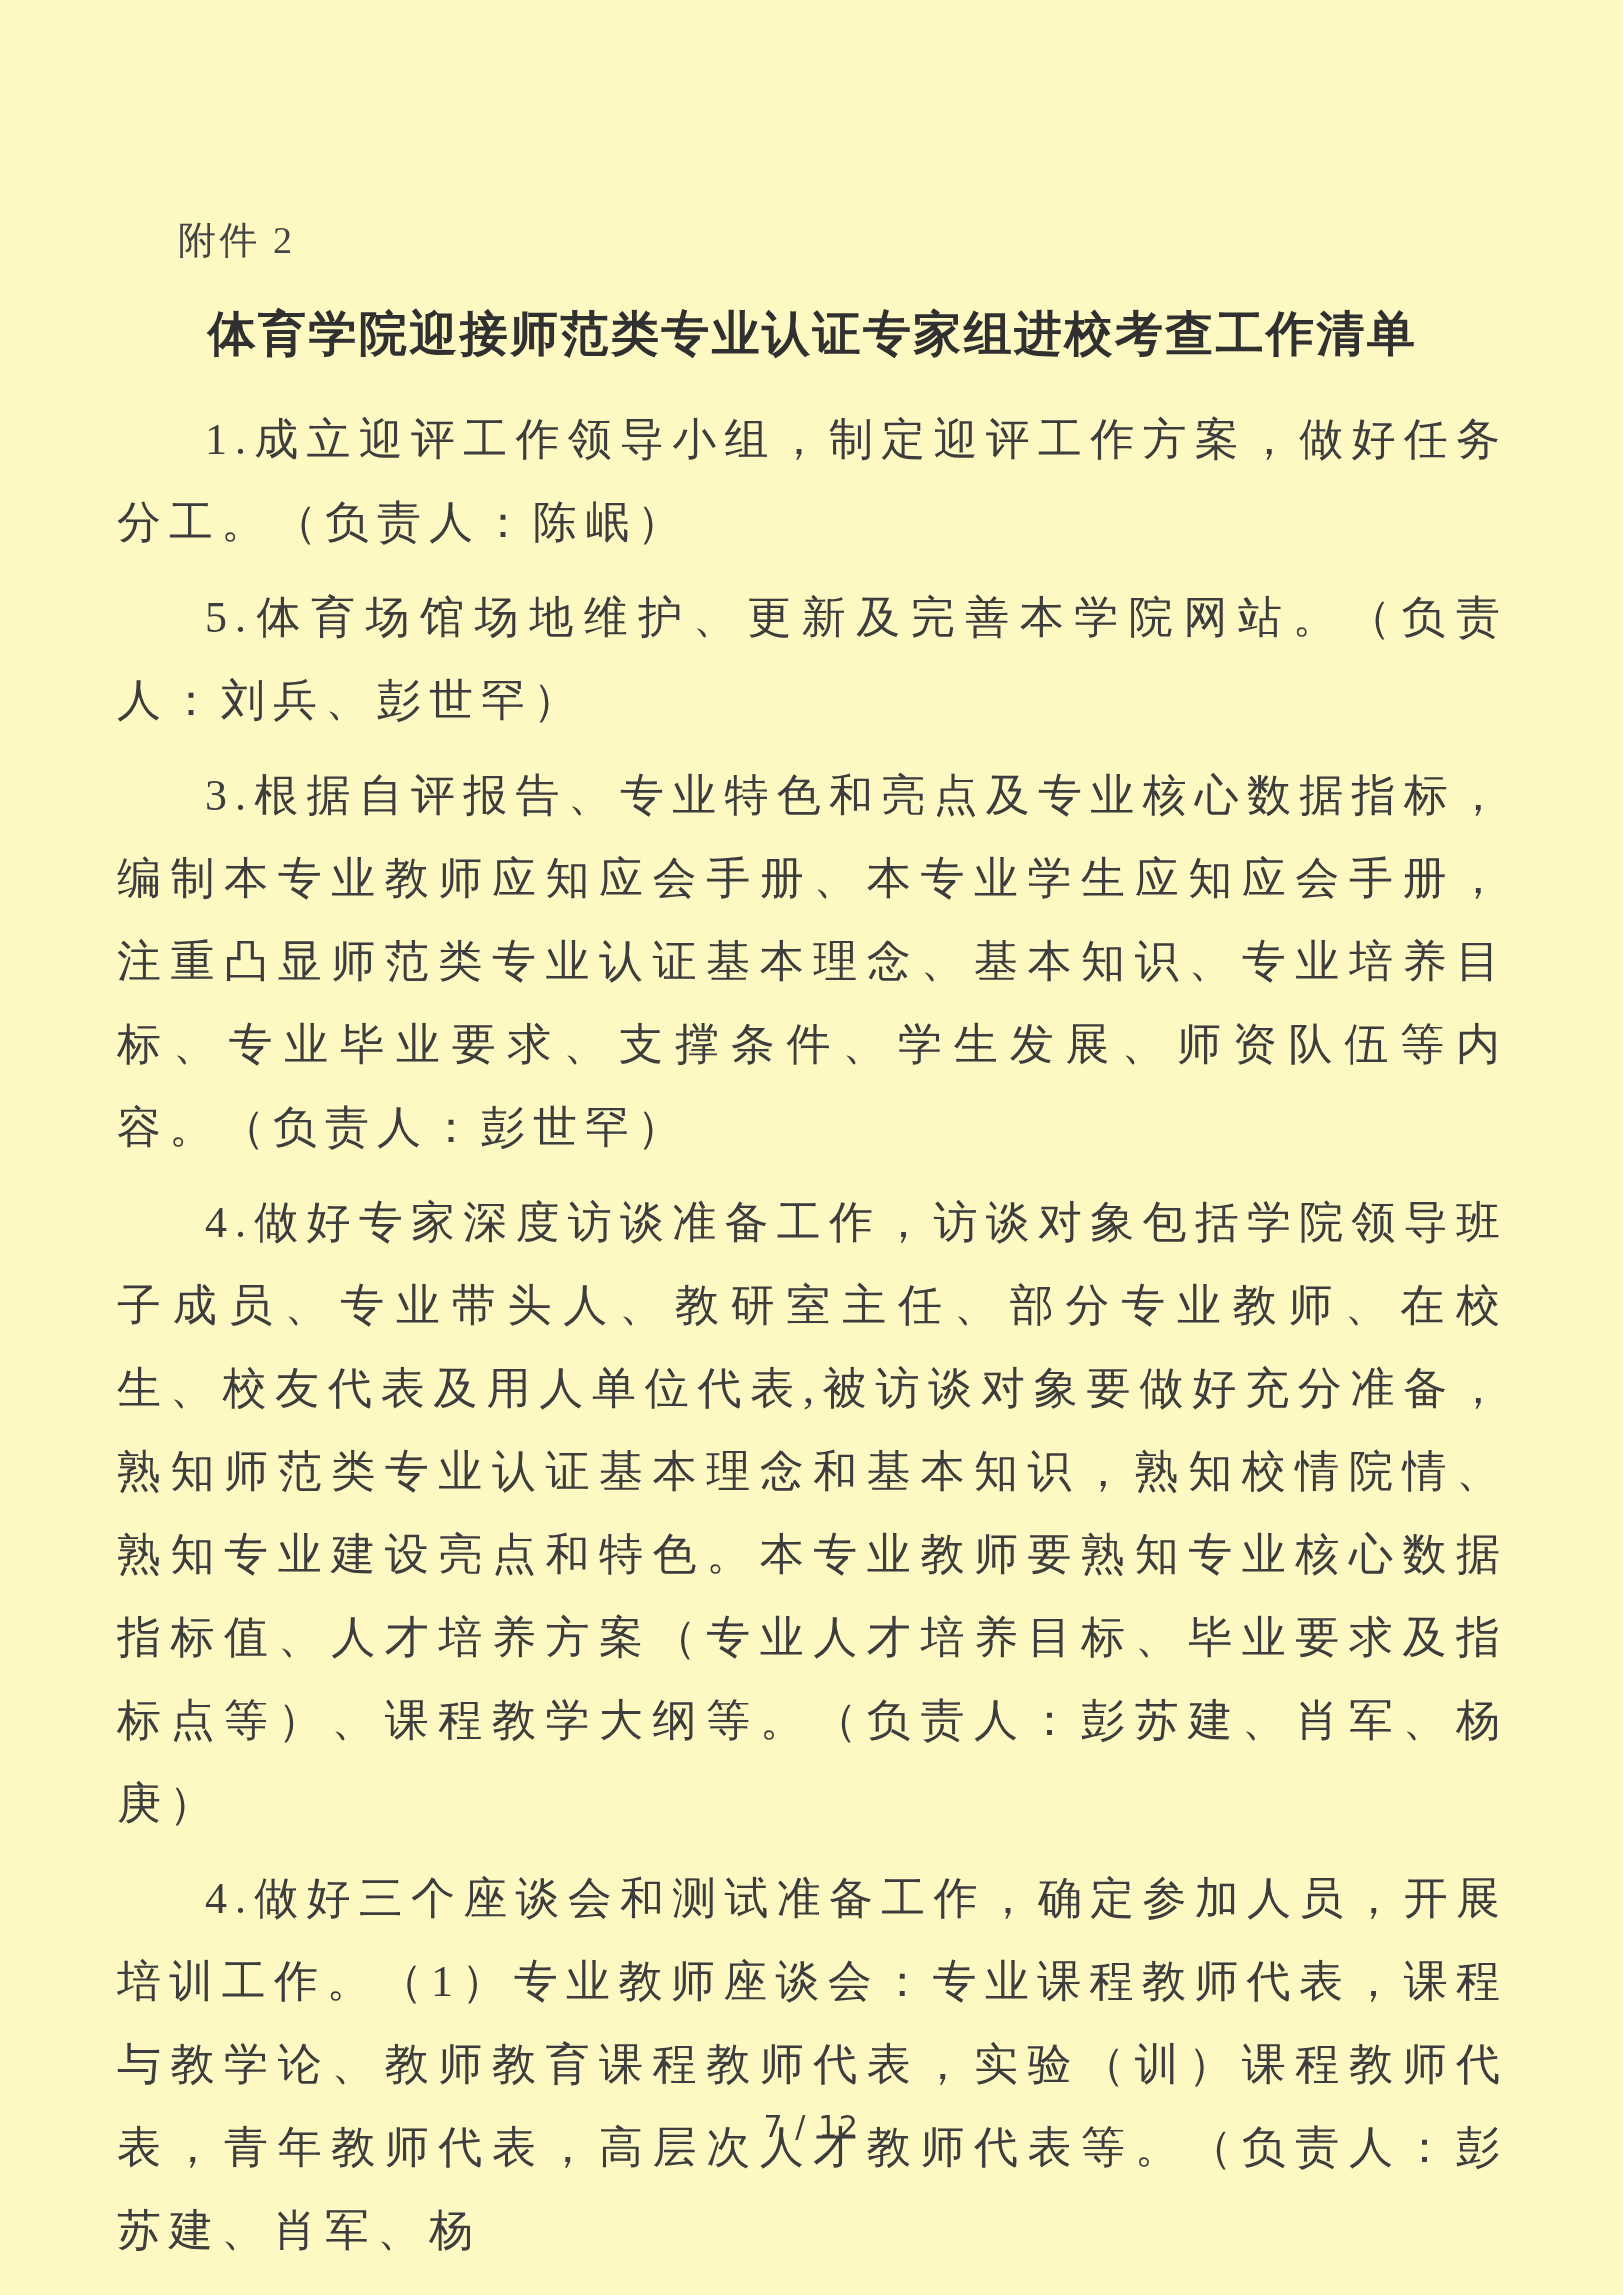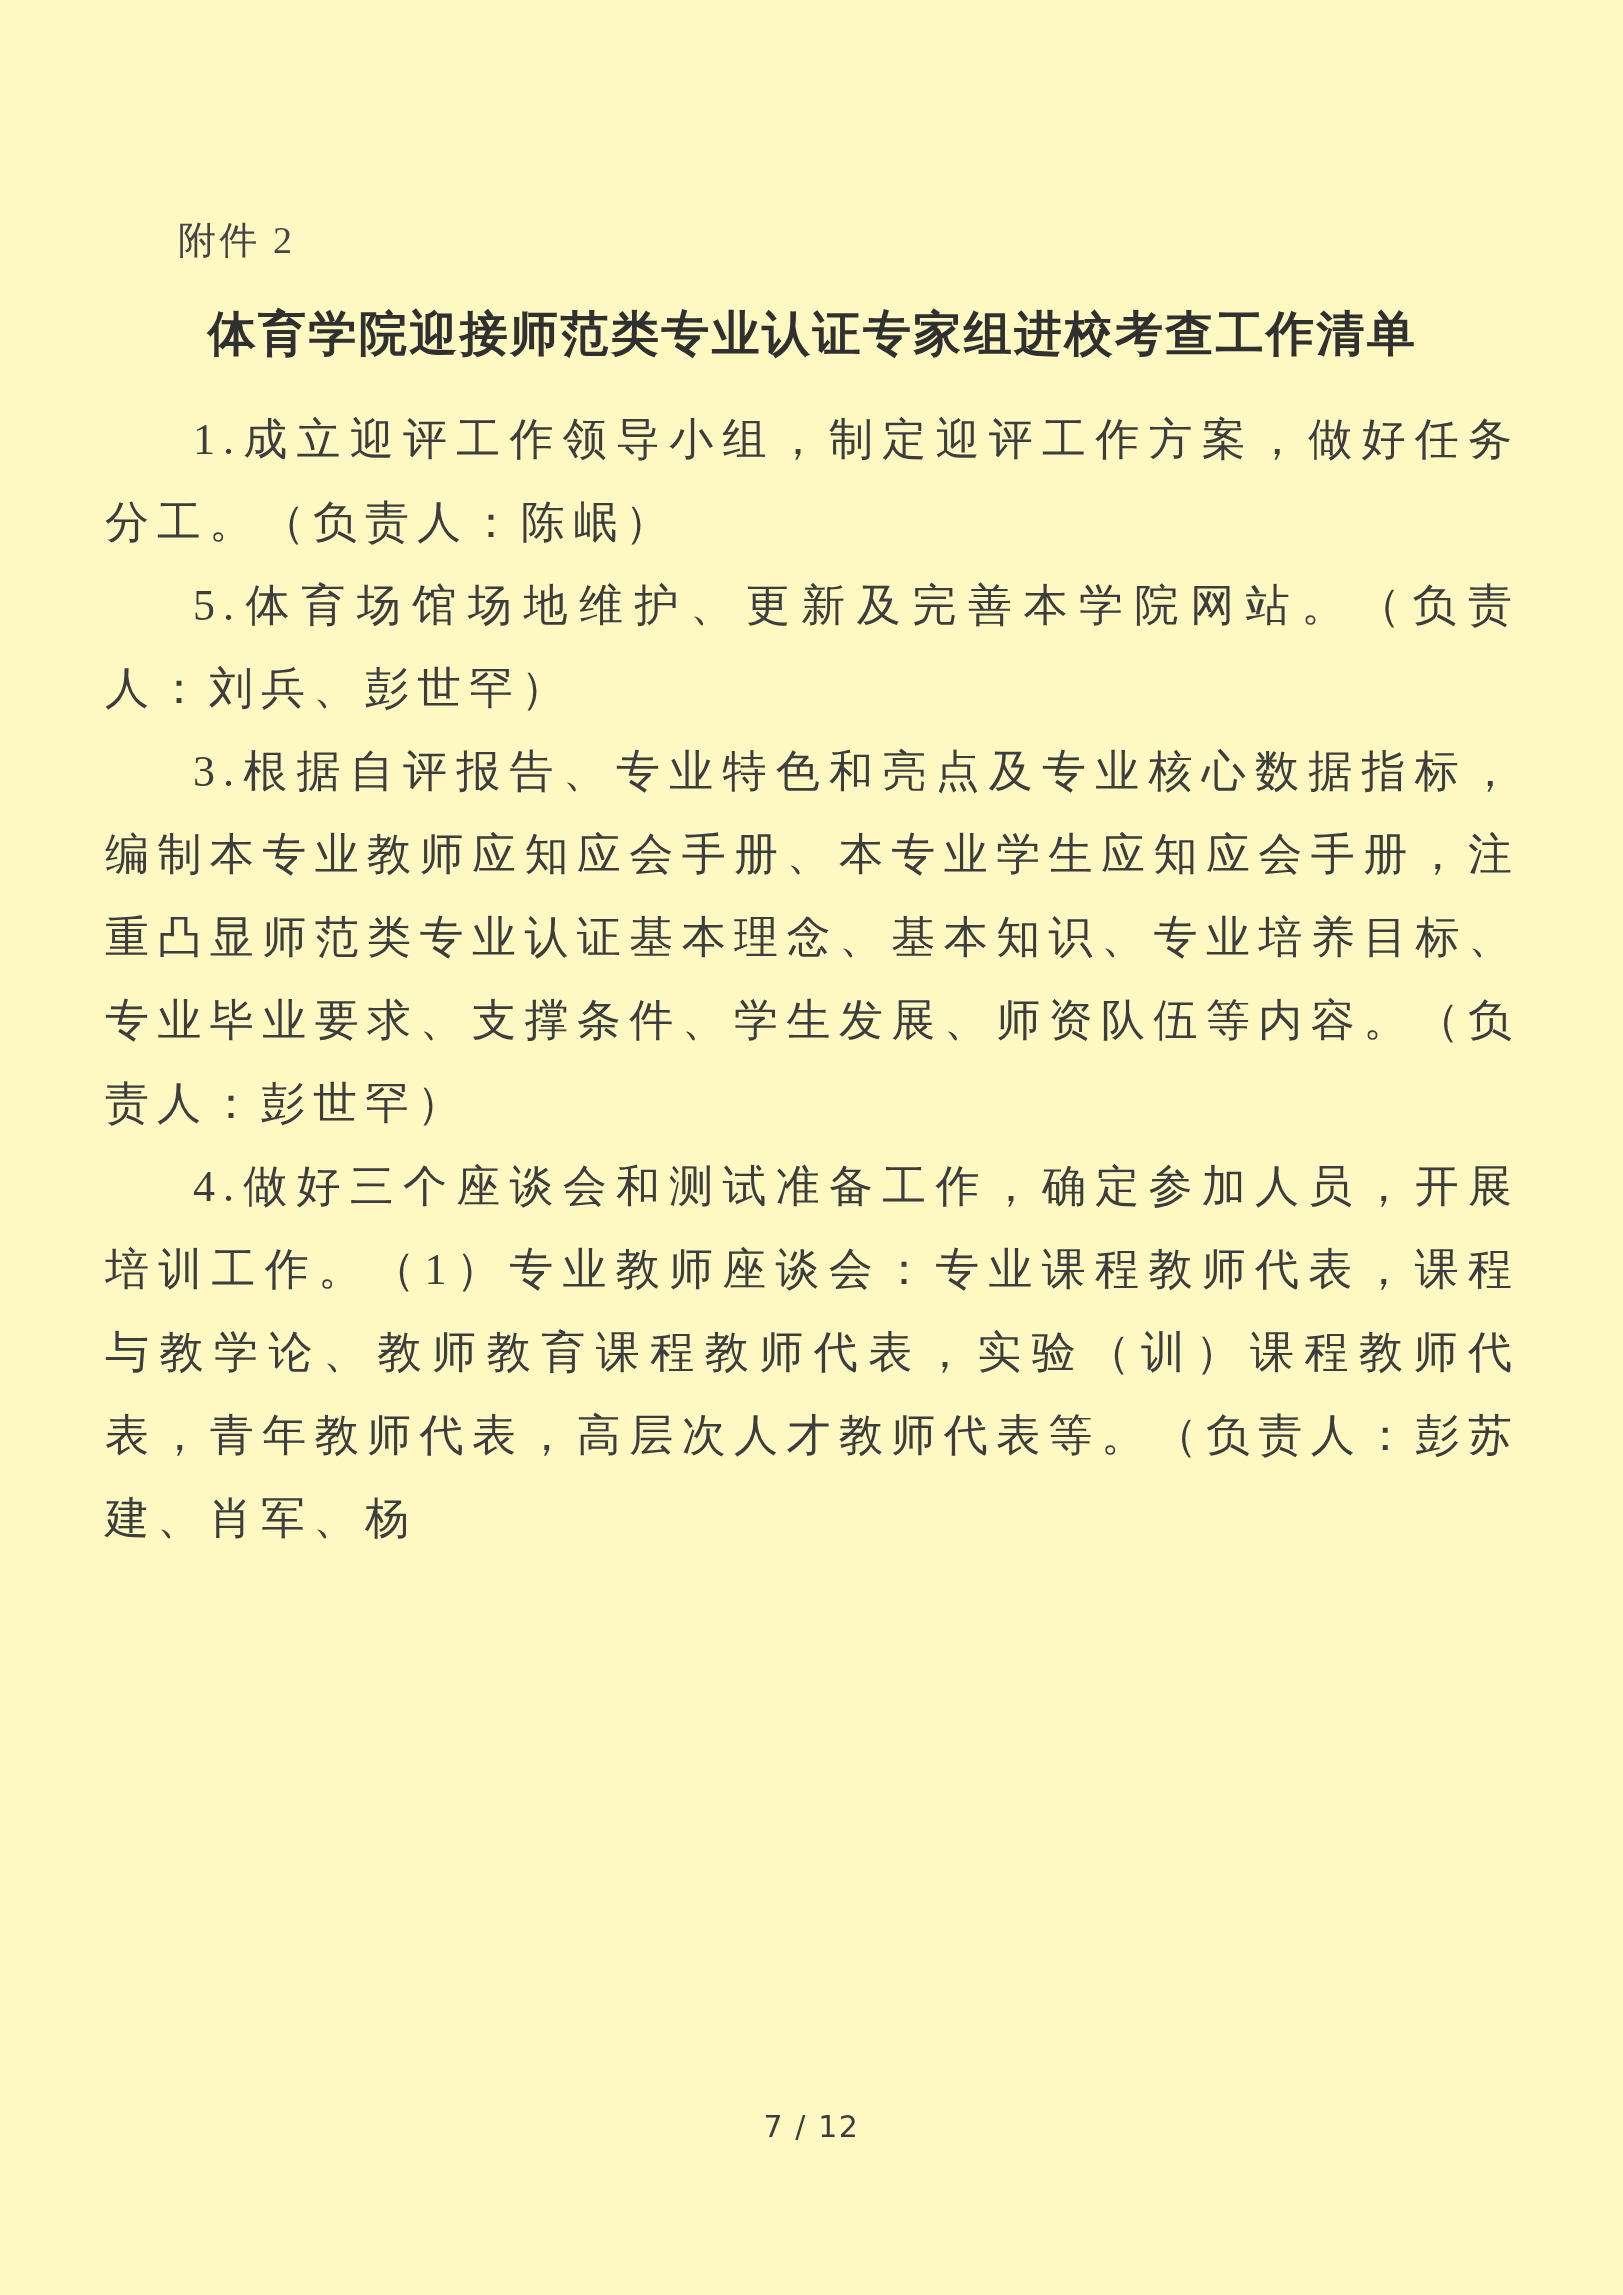--- a/index.html
+++ b/index.html
@@ -35,21 +35,21 @@
     margin: 41px 0 0 0;
     text-align: center;
     font-size: 48px;
     line-height: 57px;
     font-weight: bold;
     letter-spacing: 2.4px;
     color: #303030;
     white-space: nowrap;
   }
   .body-text .body-para {
-    margin: 0;
+    margin: 12px;
     font-size: 44px;
     line-height: 83px;
     text-indent: 2em;
     text-align: justify;
     letter-spacing: 8px;
     color: #3d3d3d;
   }
   .body-text {
     margin-top: 36px;
   }
@@ -69,20 +69,21 @@
 <body>
 
 <div class="page">
   <div class="content">
     <div class="attachment-label">附件 2</div>
     <h1 class="doc-title">体育学院迎接师范类专业认证专家组进校考查工作清单</h1>
     <div class="body-text">
       <p class="body-para">1.成立迎评工作领导小组，制定迎评工作方案，做好任务分工。（负责人：陈岷）</p>
       <p class="body-para">5.体育场馆场地维护、更新及完善本学院网站。（负责人：刘兵、彭世罕）</p>
       <p class="body-para">3.根据自评报告、专业特色和亮点及专业核心数据指标，编制本专业教师应知应会手册、本专业学生应知应会手册，注重凸显师范类专业认证基本理念、基本知识、专业培养目标、专业毕业要求、支撑条件、学生发展、师资队伍等内容。（负责人：彭世罕）</p>
+      <p class="body-para">4.做好专家深度访谈准备工作，访谈对象包括学院领导班子成员、专业带头人、教研室主任、部分专业教师、在校生、校友代表及用人单位代表,被访谈对象要做好充分准备，熟知师范类专业认证基本理念和基本知识，熟知校情院情、熟知专业建设亮点和特色。本专业教师要熟知专业核心数据指标值、人才培养方案（专业人才培养目标、毕业要求及指标点等）、课程教学大纲等。（负责人：彭苏建、肖军、杨庚）</p>
       <p class="body-para">4.做好三个座谈会和测试准备工作，确定参加人员，开展培训工作。（1）专业教师座谈会：专业课程教师代表，课程与教学论、教师教育课程教师代表，实验（训）课程教师代表，青年教师代表，高层次人才教师代表等。（负责人：彭苏建、肖军、杨</p>
     </div>
   </div>
   <div class="page-footer">
     <span>7 / 12</span>
   </div>
 </div>
 
 
 </body></html>

